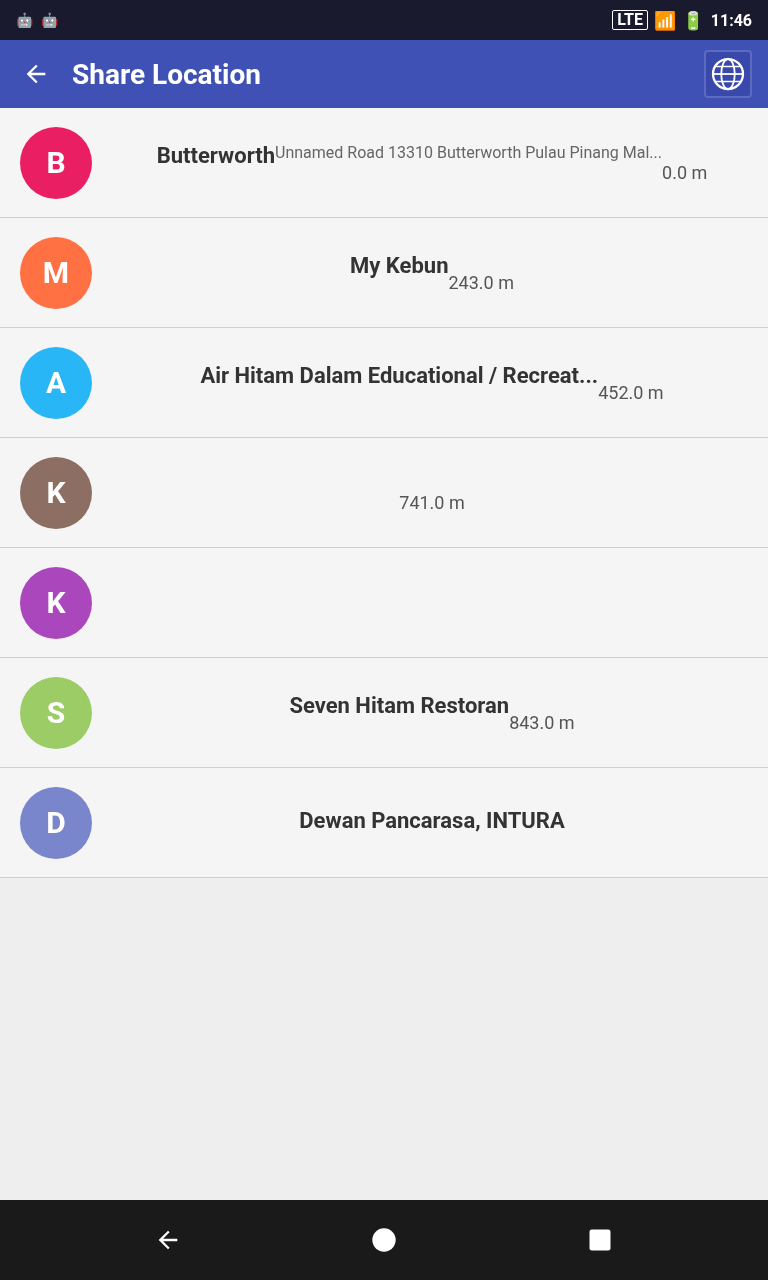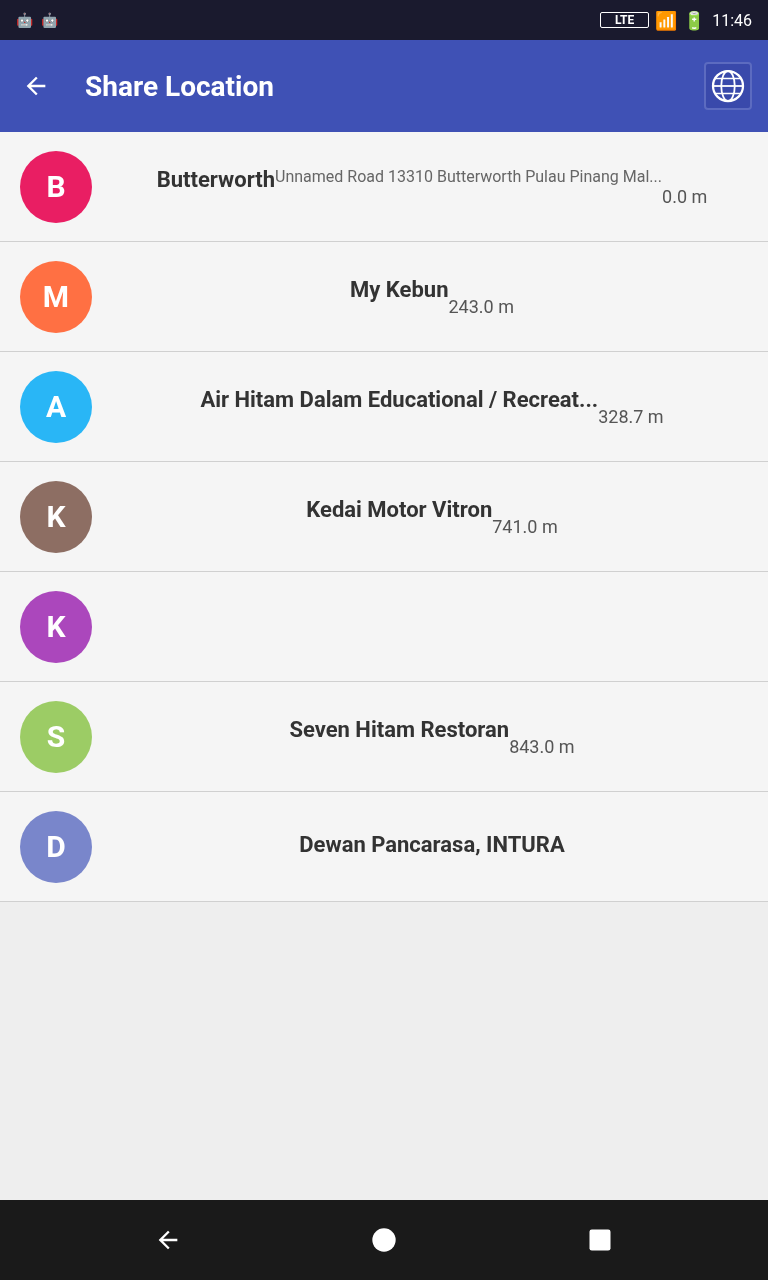--- a/index.html
+++ b/index.html
@@ -35,37 +35,37 @@
     }
     .status-right {
       display: flex;
       align-items: center;
       gap: 6px;
       color: white;
       font-size: 15px;
       font-weight: bold;
     }
     .lte-badge {
-      font-size: 12px;
+      font-size: 16px;
       font-weight: bold;
       color: white;
       border: 1.5px solid white;
-      padding: 1px 14px;
+      padding: 1px 4px;
       border-radius: 2px;
       line-height: 1;
     }
 
     
     .app-bar {
       background: #3f51b5;
-      height: 92px;
+      height: 68px;
       display: flex;
       align-items: center;
       padding: 0 16px;
-      gap: 29px;
+      gap: 16px;
     }
     .app-bar-back {
       color: white;
       font-size: 28px;
       cursor: pointer;
       width: 40px;
       height: 40px;
       display: flex;
       align-items: center;
       justify-content: center;
@@ -175,21 +175,21 @@
 
 <div class="status-bar">
   <div class="status-bar-left">
     <span class="status-icon">🤖</span>
     <span class="status-icon">🤖</span>
   </div>
   <div class="status-right">
     <span class="lte-badge">LTE</span>
     <span style="font-size:18px;">📶</span>
     <span style="font-size:18px;">🔋</span>
-    <span style="font-size:16px; font-weight:normal;">11:46</span>
+    <span style="font-size:16px; font-weight:bold;">11:46</span>
   </div>
 </div>
 
 <div class="app-bar">
   <div class="app-bar-back">
     <svg width="28" height="28" viewBox="0 0 24 24" fill="white">
       <path d="M20 11H7.83l5.59-5.59L12 4l-8 8 8 8 1.41-1.41L7.83 13H20v-2z"></path>
     </svg>
   </div>
   <div class="app-bar-title">Share Location</div>
@@ -224,28 +224,27 @@
           <div class="item-distance">243.0 m</div>
         </div>
       </div>
     </div>
     <div class="list-item">
       <div class="avatar" style="background-color: #29b6f6;">A</div>
       <div class="item-content">
         <div class="item-name">Air Hitam Dalam Educational / Recreat...</div>
 
         <div class="item-bottom-row">
-          <div class="item-distance">328.7 m</div>
+          <div class="item-distance">452.0 m</div>
         </div>
       </div>
     </div>
     <div class="list-item">
       <div class="avatar" style="background-color: #8d6e63;">K</div>
       <div class="item-content">
-        <div class="item-name">Kedai Motor Vitron</div>
 
         <div class="item-bottom-row">
           <div class="item-distance">741.0 m</div>
         </div>
       </div>
     </div>
     <div class="list-item">
       <div class="avatar" style="background-color: #ab47bc;">K</div>
     </div>
     <div class="list-item">

